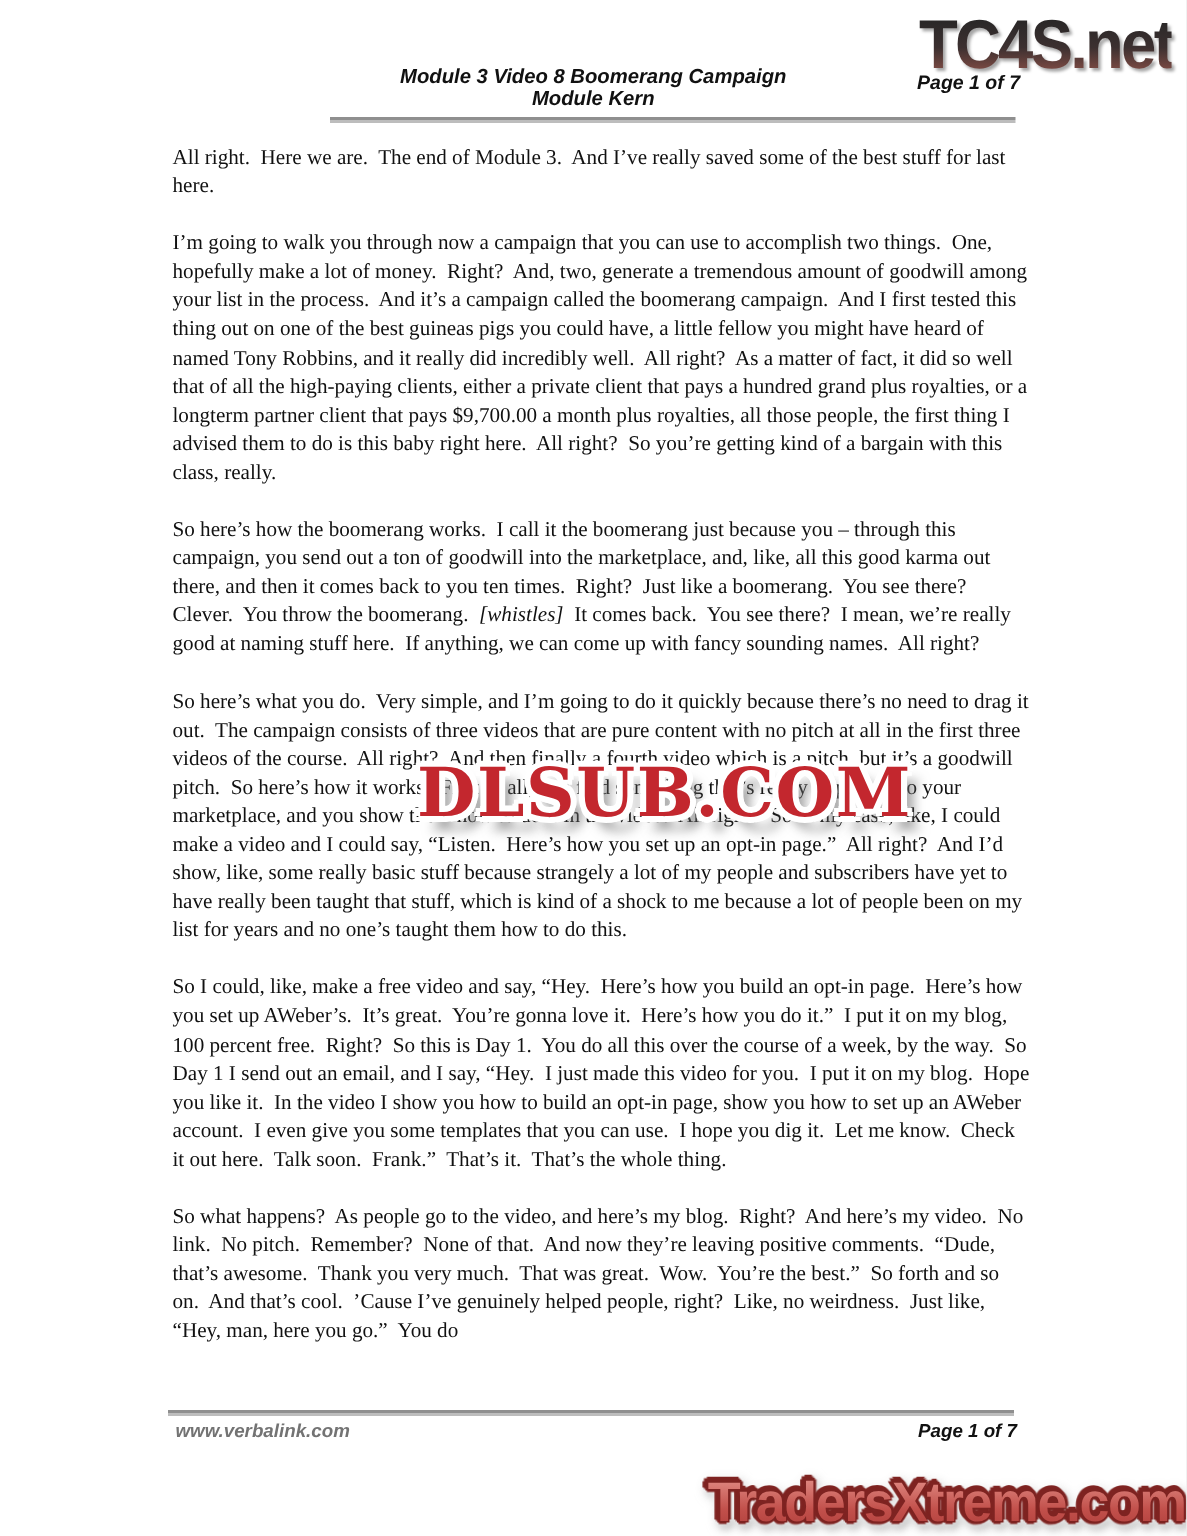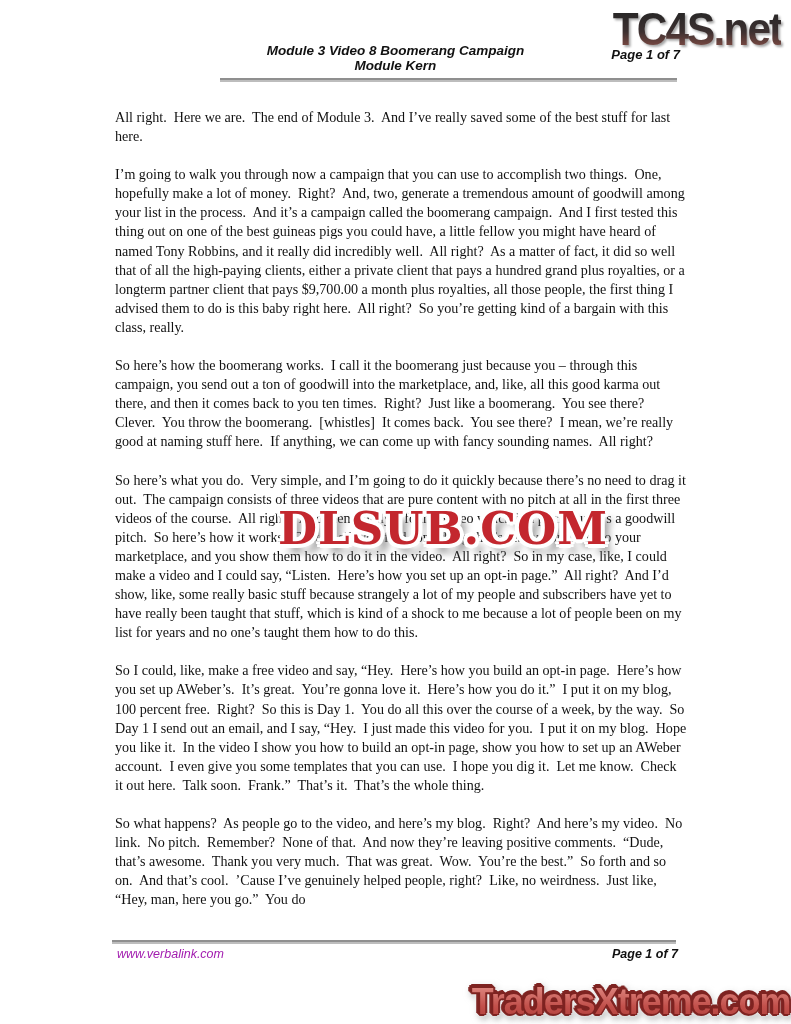--- a/index.html
+++ b/index.html
@@ -43,22 +43,22 @@
     position:absolute;height:4px;
     background:linear-gradient(180deg,#8f8f8f 0 55%,#bdbdbd 55% 100%);
   }
   .rule-header{top:78px;left:220px;width:457px;}
   .rule-footer{top:940px;left:112px;width:564px;}
   
   .body-text{
     position:absolute;top:96px;left:115px;width:572px;
     font-size:14.1px;line-height:19.1px;color:#111;
   }
-  .body-text p{margin:12px 0 19px 0;white-space:pre-wrap;}
-  .body-text .em{}
+  .body-text p{margin:0 0 19px 0;white-space:pre-wrap;}
+  .body-text .em{font-style:italic;}
   
   .wm-center{
     position:absolute;top:502px;left:213px;width:460px;
     text-align:center;
     font-family:"DejaVu Serif", serif;
     font-weight:bold;
     font-size:45px;
     letter-spacing:1px;
     color:#c3272e;
     text-shadow:
@@ -79,22 +79,22 @@
     background-clip:text;
     color:transparent;
     filter:drop-shadow(-1.5px -1.5px 0 #7e2321) drop-shadow(1.5px 1.5px 0 #7e2321)
            drop-shadow(1.5px -1.5px 0 #7e2321) drop-shadow(-1.5px 1.5px 0 #7e2321)
            drop-shadow(0 0 3px rgba(255,255,255,.95)) drop-shadow(2px 3px 2px rgba(150,150,150,.6));
   }
   
   .footer-site{
     position:absolute;top:947px;left:117px;
     font-family:"Liberation Sans", sans-serif;
-    font-weight:normal;font-style:italic;
-    font-size:12.5px;color:#a21caf;
+    font-weight:bold;font-style:italic;
+    font-size:12.5px;color:#737373;
   }
   .footer-page{
     position:absolute;top:947px;right:113px;
     font-family:"Liberation Sans", sans-serif;
     font-weight:bold;font-style:italic;
     font-size:12.5px;color:#111;
   }
 </style>
 </head>
 <body>

